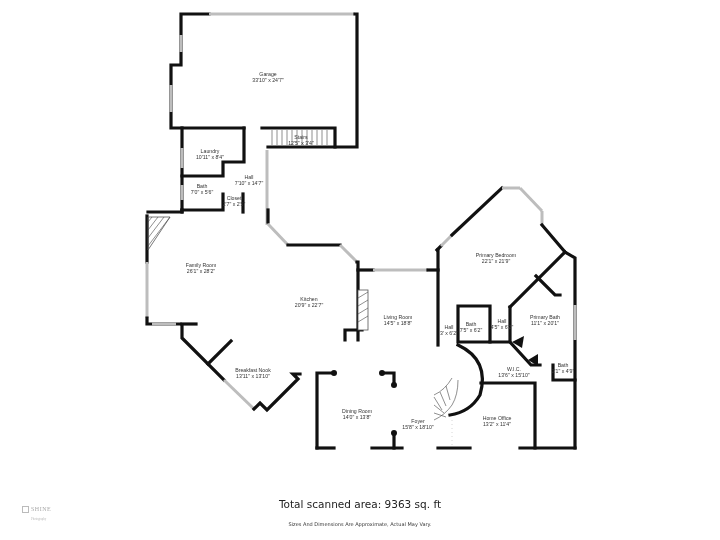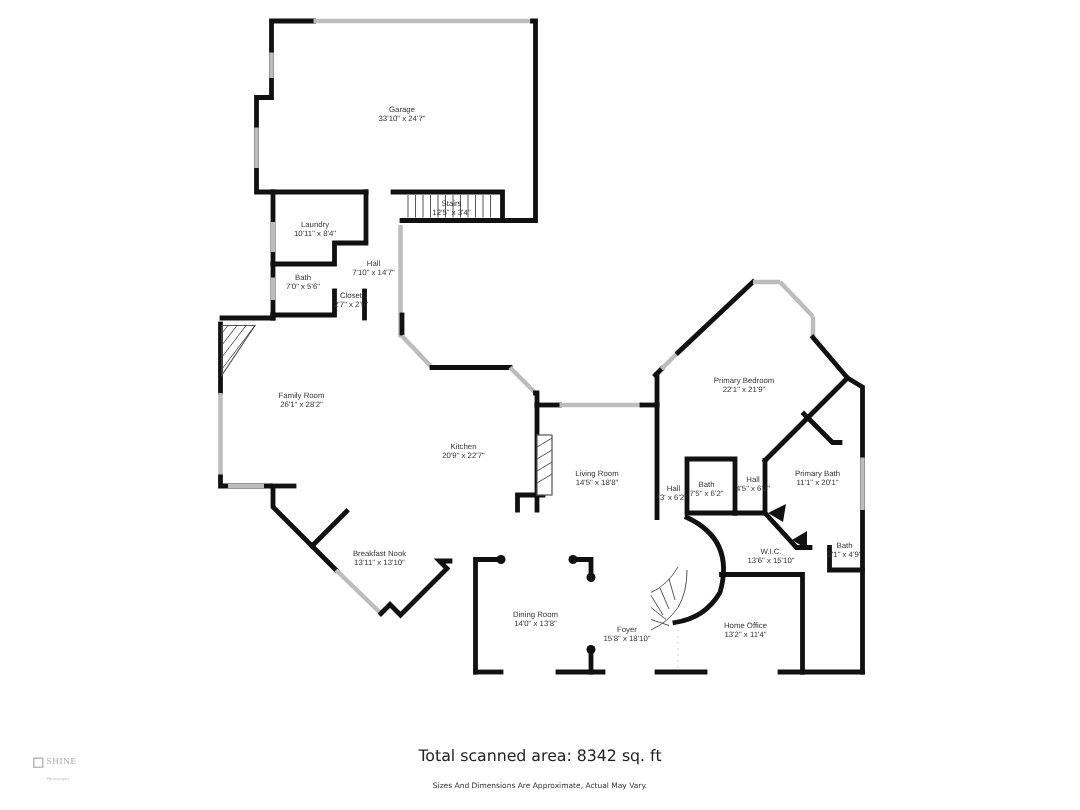--- a/index.html
+++ b/index.html
@@ -158,14 +158,14 @@
 <div class="room" style="left:514px;top:372px;"><span>W.I.C.</span><span class="dim">13'6" x 15'10"</span></div>
 <div class="room" style="left:563px;top:368px;"><span>Bath</span><span class="dim">2'1" x 4'9"</span></div>
 <div class="room" style="left:357px;top:414px;"><span>Dining Room</span><span class="dim">14'0" x 13'8"</span></div>
 <div class="room" style="left:418px;top:424px;"><span>Foyer</span><span class="dim">15'8" x 18'10"</span></div>
 <div class="room" style="left:497px;top:421px;"><span>Home Office</span><span class="dim">13'2" x 11'4"</span></div>
 
 <div class="logo">
   <span class="mark"></span><span class="name">SHINE</span>
   <span class="sub">Photography</span>
 </div>
-<div class="total">Total scanned area: 8342 sq. ft</div>
+<div class="total">Total scanned area: 9363 sq. ft</div>
 <div class="disclaimer">Sizes And Dimensions Are Approximate, Actual May Vary.</div>
 
 </body></html>

